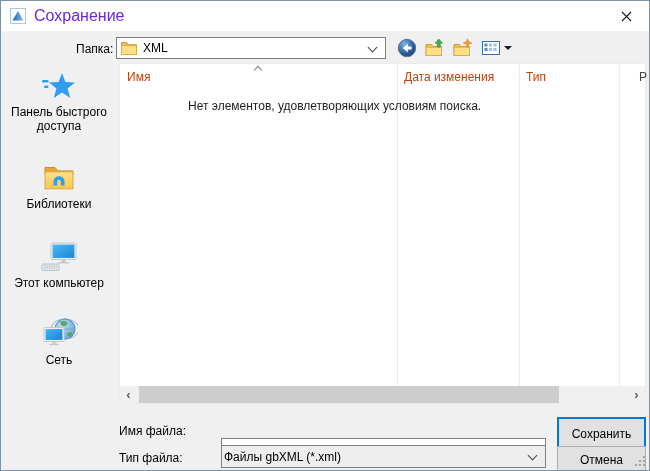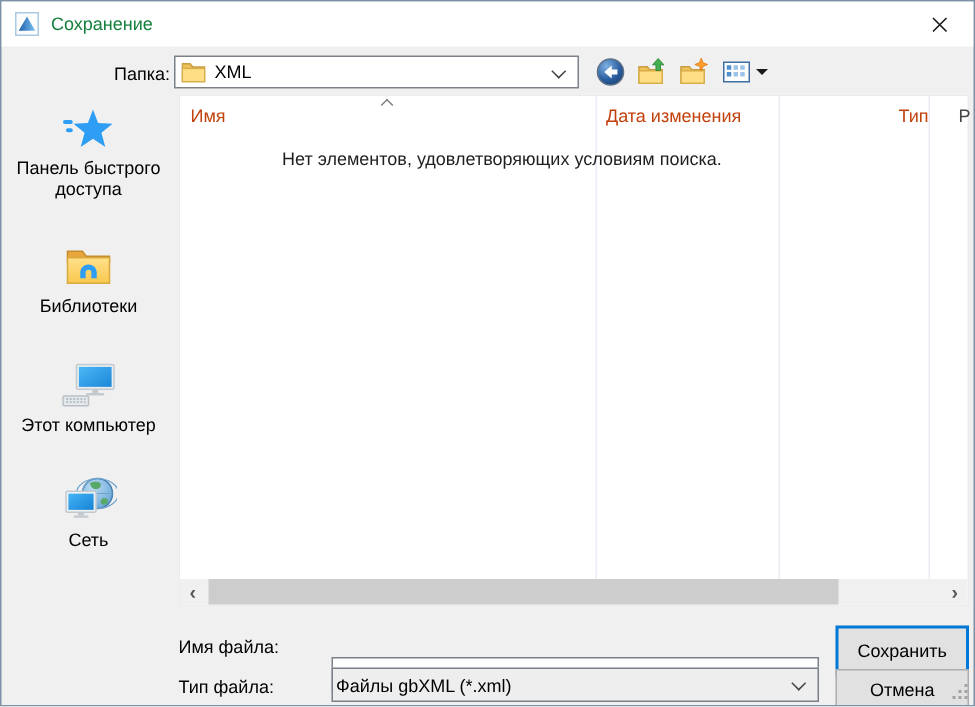--- a/index.html
+++ b/index.html
@@ -5,41 +5,41 @@
   * { margin:0; padding:0; box-sizing:border-box; }
   body { background:#ffffff; font-family:"Liberation Sans", sans-serif; }
   .window {
     position:relative; width:650px; height:471px;
     background:#f0f0f0; border:1px solid #7b91a5;
     font-size:12px; color:#000; overflow:hidden;
   }
   
   .titlebar { position:absolute; left:0; top:0; right:0; height:30px; background:#fff; display:flex; align-items:center; }
   .app-icon { margin-left:9px; width:16px; height:16px; flex:0 0 auto; }
-  .title { margin-left:8px; font-size:12px; color:#15803d; }
+  .title { margin-left:8px; font-size:16px; color:#6d28d9; }
   .close-btn { margin-left:auto; width:45px; height:30px; display:flex; align-items:center; justify-content:center; cursor:default; }
   
   .folder-label { position:absolute; left:75px; top:41px; }
   .folder-combo { position:absolute; left:115px; top:36px; width:270px; height:22px; background:#fff; border:1px solid #7a8086; display:flex; align-items:center; padding-left:4px; }
   .folder-combo .val { margin-left:6px; }
   .chev { width:7px; height:7px; border-right:1.4px solid #454545; border-bottom:1.4px solid #454545; transform:rotate(45deg); margin-top:-3px; }
   .combo-chev { position:absolute; right:9px; top:9px; }
   .tb-icons { position:absolute; left:396px; top:36px; height:22px; display:flex; align-items:center; gap:8px; }
   .tb-btn { display:flex; align-items:center; height:22px; }
   .dd-arrow { width:0; height:0; border-left:4px solid transparent; border-right:4px solid transparent; border-top:4px solid #1a1a1a; margin-left:3px; }
   
   .sidebar { position:absolute; left:2px; top:62px; width:112px; height:356px; display:flex; flex-direction:column; align-items:center; }
   .side-item { display:flex; flex-direction:column; align-items:center; width:106px; }
   .side-item .slabel { margin-top:4px; text-align:center; line-height:14px; }
   .si-1 { margin-top:8px; } .si-2 { margin-top:14px; } .si-3 { margin-top:30px; } .si-4 { margin-top:31px; } .si-5 { margin-top:27px; }
   
   .listview { position:absolute; left:118px; top:62px; width:527px; height:341px; background:#fff; border:1px solid #ececec; }
   .list-header { position:relative; display:flex; height:24px; }
   .lh-col { padding:6px 0 0 7px; color:#c2410c; white-space:nowrap; overflow:hidden; }
-  .c1 { width:277px; } .c2 { width:122px; } .c3 { width:100px;text-align:right; }
+  .c1 { width:277px; } .c2 { width:122px; } .c3 { width:100px; }
   .c4 { position:absolute; left:519px; top:6px; color:#454545; white-space:nowrap; }
   .vline { position:absolute; top:0; bottom:0; width:1px; background:#e9edf3; }
   .vl1 { left:277px; } .vl2 { left:399px; } .vl3 { left:499px; }
   .sort-up { position:absolute; left:135px; top:3px; width:6px; height:6px; border-top:1.4px solid #808080; border-left:1.4px solid #808080; transform:rotate(45deg); }
   .empty-msg { position:absolute; left:68px; top:35px; color:#1f1f1f; white-space:nowrap; }
   
   .hscroll { position:absolute; left:0; right:0; bottom:0; height:17px; background:#f0f0f0; }
   .sb-arrow { position:absolute; top:0; width:17px; height:17px; display:flex; align-items:center; justify-content:center; color:#5a5a5a; font-weight:bold; font-size:13px; line-height:17px; }
   .sb-left { left:0; } .sb-right { right:0; }
   .sb-thumb { position:absolute; left:19px; top:0; width:420px; height:17px; background:#cdcdcd; }

